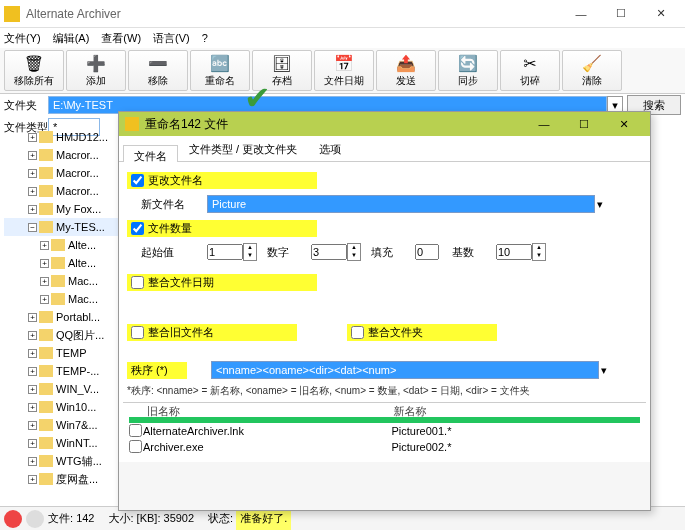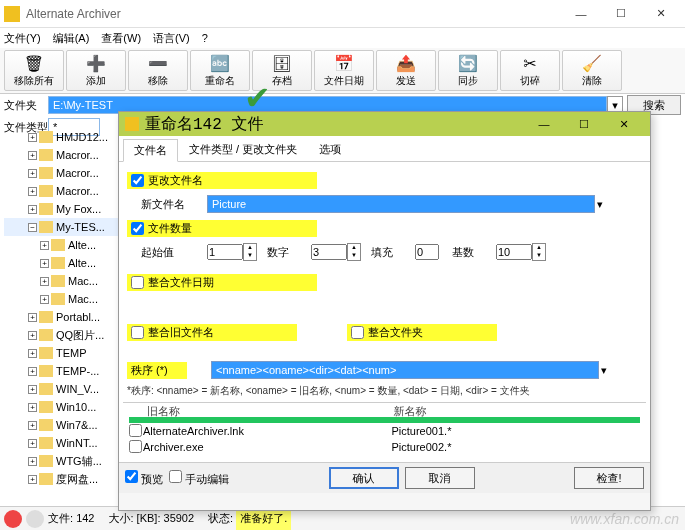--- a/index.html
+++ b/index.html
@@ -34,26 +34,26 @@
 .treewrap { position:absolute; top:128px; left:4px; width:180px; height:360px; overflow:hidden; font-size:11px; }
 .treewrap .node { display:flex; align-items:center; height:18px; padding-left:16px; white-space:nowrap; }
 .treewrap .node .sq { width:9px; height:9px; border:1px solid #888; margin-right:2px; display:flex; align-items:center; justify-content:center; font-size:8px; background:#fff;}
 .treewrap .node .fld { width:14px; height:12px; background:#f4d36b; margin-right:3px; }
 .treewrap .node.sel { background:#e5f0ff; }
 
 
 .dialog { position:absolute; top:111px; left:118px; width:533px; height:400px; background:#f6f6f6; border:1px solid #999; box-shadow:3px 3px 8px rgba(0,0,0,0.2); z-index:10; }
 .dialog .dtit { height:24px; background:#b8d050; display:flex; align-items:center; padding:0 6px; }
 .dialog .dtit .dicon { width:14px; height:14px; background:#f0c020; margin-right:6px; }
-.dialog .dtit .dtitle { flex:1; font-size:16px;font-family:Liberation Mono, monospace; }
+.dialog .dtit .dtitle { flex:1; font-size:12px; }
 .dialog .dtit .dbtn { width:40px; height:24px; display:flex; align-items:center; justify-content:center; cursor:pointer; }
 
 .dialog .tabs { display:flex; background:#fff; border-bottom:1px solid #ccc; padding:2px 4px 0; }
 .dialog .tabs .tab { padding:3px 10px; cursor:pointer; border:1px solid transparent; }
-.dialog .tabs .tab.active { border:1px solid #ccc; border-bottom:1px solid #fff; background:#fff; position:relative; top:1px; }
+.dialog .tabs .tab.active { border:1px solid #ccc; border-bottom:1px solid #fff; background:#fff; position:relative; top:7px; }
 
 .dialog .panel { padding:6px 8px; background:#fff; height:300px; position:relative; }
 .hl { background:#ffff33; padding:1px 4px; display:inline-flex; align-items:center; }
 .hl input[type=checkbox]{ margin-right:4px; }
 .row { display:flex; align-items:center; height:24px; }
 .row .cell { margin-right:10px; }
 .row input[type=text], .row select,.longinput { border:1px solid #7a9ac8; height:18px; padding:0 4px; }
 .spin { width:36px; }
 .spinarr { width:14px; height:18px; border:1px solid #888; display:flex; flex-direction:column; }
 .spinarr div{ flex:1; font-size:6px; text-align:center; }
@@ -347,31 +347,21 @@
         <div>Picture001.*</div>
       </div>
       <div class="frow">
         <div class="cb"><input type="checkbox" style=""></div>
         <div>Archiver.exe</div>
         <div>Picture002.*</div>
       </div>
     </div>
   </div>
 
-  <div class="footer">
-    <label><input type="checkbox" checked="" style=""> <span>预览</span></label>
-    <label><input type="checkbox" style=""> <span>手动编辑</span></label>
-    <div class="sp"></div>
-    <button class="fbtn primary">确认</button>
-    <button class="fbtn">取消</button>
-    <div class="sp"></div>
-    <button class="fbtn">检查!</button>
-  </div>
 </div>
 
 <div class="statusbar">
   <div class="pbtn red"></div>
   <div class="pbtn"></div>
   <div class="seg"><span>文件:</span> <span>142</span></div>
   <div class="seg"><span>大小: [KB]:</span> <span>35902</span></div>
   <div class="seg"><span>状态:</span> <span class="ready">准备好了.</span></div>
-  <div class="wm">www.xfan.com.cn</div>
 </div>
 
 </body></html>

